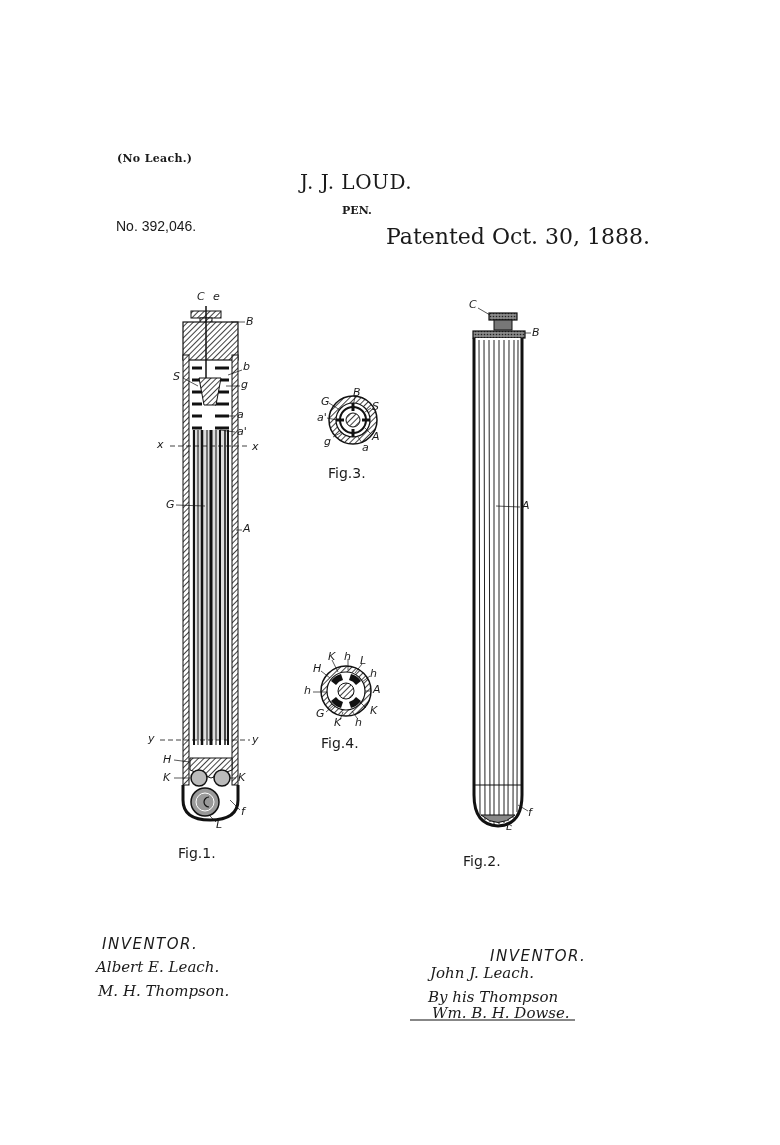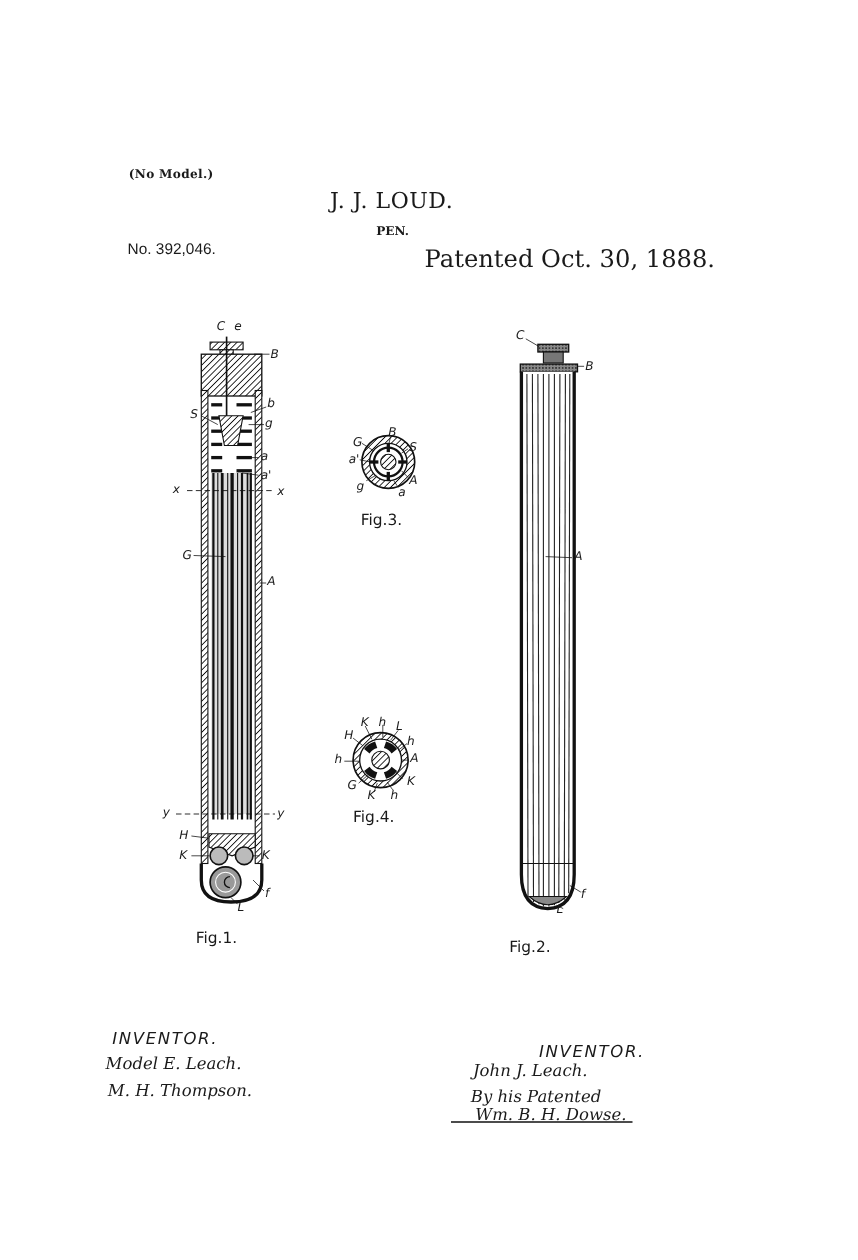--- a/index.html
+++ b/index.html
@@ -63,21 +63,21 @@
     .script {
       font-family: "DejaVu Serif", serif;
       font-style: italic;
       font-size: 15px;
     }
     svg { position: absolute; left: 0; top: 0; }
   </style>
 </head>
 <body>
 
-<div class="abs no-model">(No Model.)</div>
+<div class="abs no-model">(No Leach.)</div>
 <div class="abs inventor-name">J. J. LOUD.</div>
 <div class="abs title">PEN.</div>
 <div class="abs patent-no">No. 392,046.</div>
 <div class="abs patent-date">Patented Oct. 30, 1888.</div>
 
 <svg width="780" height="1145" viewBox="0 0 780 1145">
   <defs>
     <pattern id="hatch" width="4" height="4" patternUnits="userSpaceOnUse" patternTransform="rotate(45)">
       <rect width="4" height="4" fill="#fff"></rect>
       <line x1="0" y1="0" x2="0" y2="4" stroke="#111" stroke-width="1.6"></line>
@@ -279,19 +279,19 @@
 <div class="abs ref" style="left:370px;top:667px">h</div>
 <div class="abs ref" style="left:304px;top:684px">h</div>
 <div class="abs ref" style="left:373px;top:683px">A</div>
 <div class="abs ref" style="left:316px;top:707px">G</div>
 <div class="abs ref" style="left:334px;top:716px">K</div>
 <div class="abs ref" style="left:370px;top:704px">K</div>
 <div class="abs ref" style="left:355px;top:716px">h</div>
 <div class="abs fig-label" style="left:321px;top:735px">Fig.4.</div>
 
 <div class="abs caps-hand" style="left:102px;top:935px">INVENTOR.</div>
-<div class="abs script" style="left:96px;top:958px">Model E. Leach.</div>
+<div class="abs script" style="left:96px;top:958px">Albert E. Leach.</div>
 <div class="abs script" style="left:98px;top:982px">M. H. Thompson.</div>
 
 <div class="abs caps-hand" style="left:490px;top:947px">INVENTOR.</div>
 <div class="abs script" style="left:430px;top:964px">John J. Leach.</div>
-<div class="abs script" style="left:428px;top:988px">By his Patented</div>
+<div class="abs script" style="left:428px;top:988px">By his Thompson</div>
 <div class="abs script" style="left:432px;top:1004px">Wm. B. H. Dowse.</div>
 
 </body></html>

